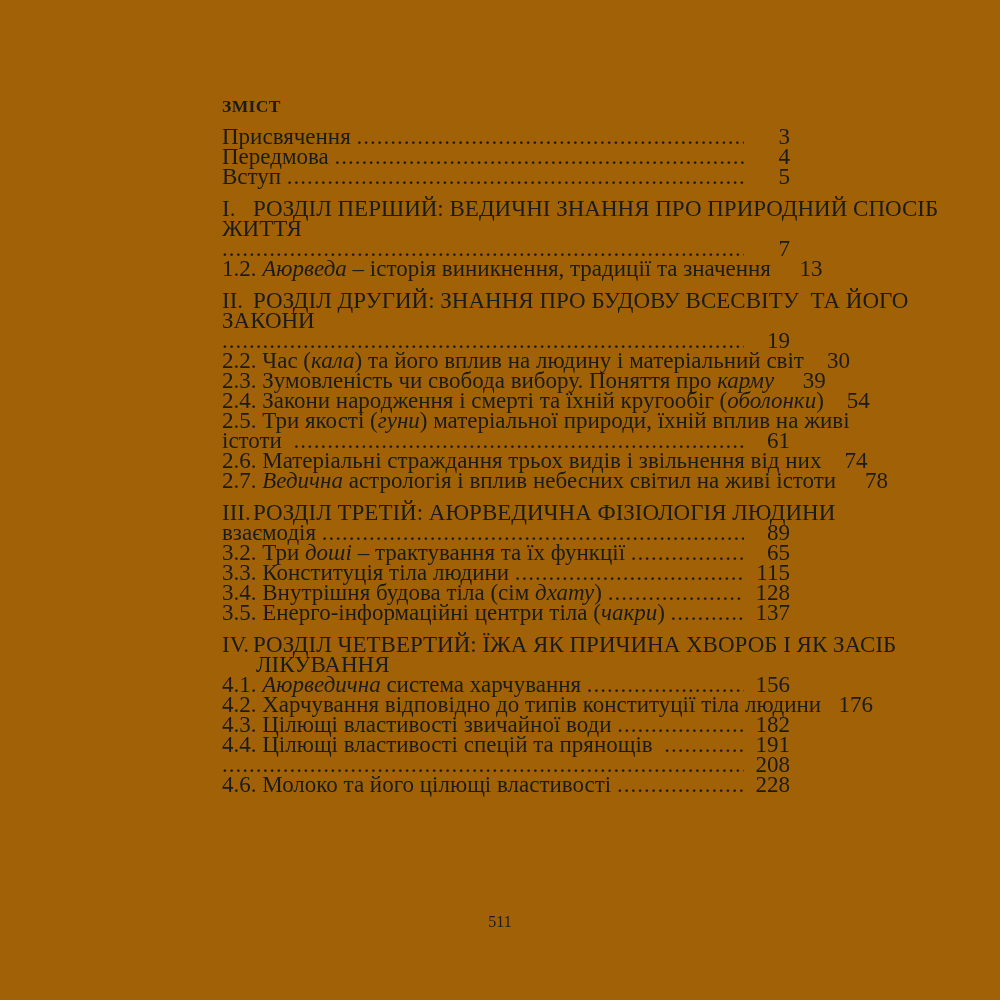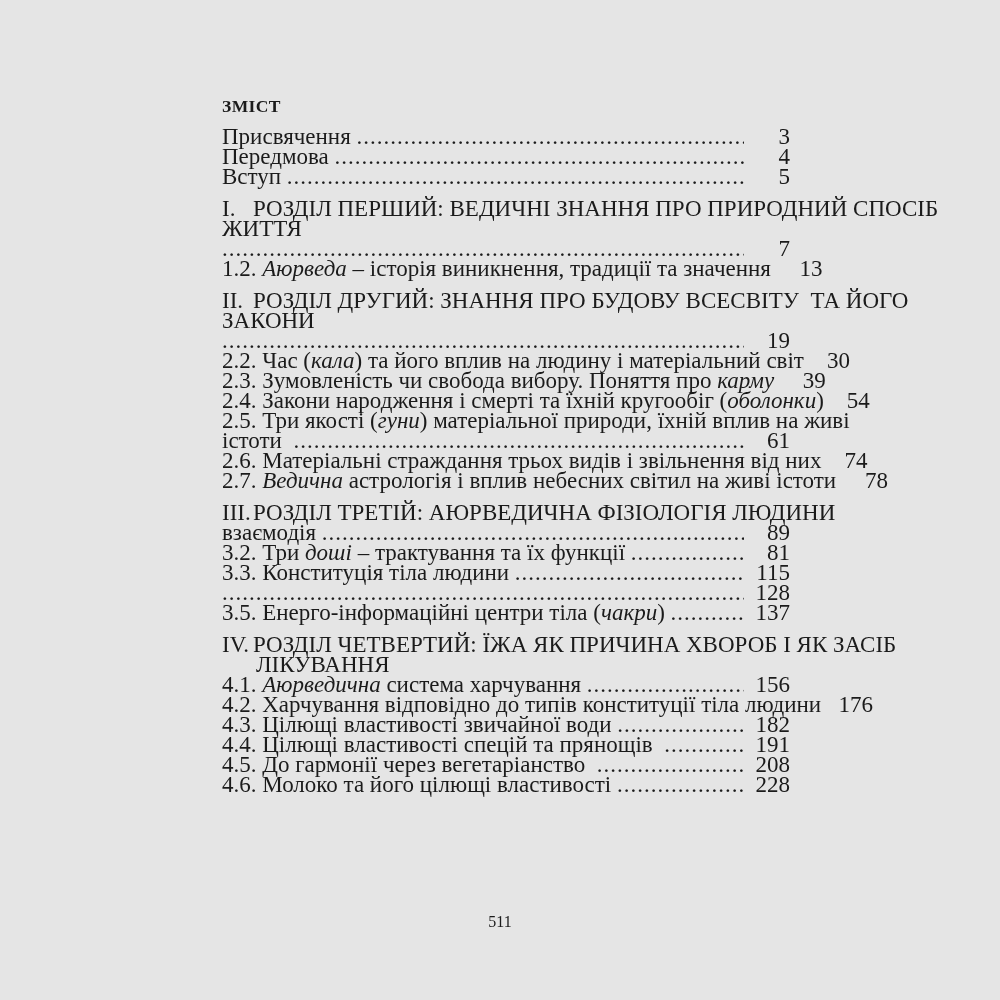--- a/index.html
+++ b/index.html
@@ -6,21 +6,21 @@
   html, body { width: 1000px; height: 1000px; }
   body {
     background: #ffffff;
     font-family: "Liberation Serif", "DejaVu Serif", serif;
     color: #1b1b1b;
   }
   .page {
     position: relative;
     width: 1000px;
     height: 1000px;
-    background: #e5e5e5;
+    background: #a16207;
     overflow: hidden;
   }
   .content {
     position: absolute;
     left: 222px;
     top: 95px;
     width: 568px;
   }
   .title {
     font-size: 17.5px;
@@ -158,28 +158,29 @@
             <span class="txt"><span>РОЗДІЛ ТРЕТІЙ: АЮРВЕДИЧНА ФІЗІОЛОГІЯ ЛЮДИНИ</span></span>
           </div>
           <div class="row">
             <span class="txt"><span>взаємодія </span></span>
             <span class="dots">........................................................................................................................................................................................................</span>
             <span class="pg">89</span>
           </div>
           <div class="row">
             <span class="txt"><span>3.2. Три </span><i>доші</i><span> – трактування та їх функції </span></span>
             <span class="dots">........................................................................................................................................................................................................</span>
-            <span class="pg">81</span>
+            <span class="pg">65</span>
           </div>
           <div class="row">
             <span class="txt"><span>3.3. Конституція тіла людини </span></span>
             <span class="dots">........................................................................................................................................................................................................</span>
             <span class="pg">115</span>
           </div>
           <div class="row">
+            <span class="txt"><span>3.4. Внутрішня будова тіла (сім </span><i>дхату</i><span>) </span></span>
             <span class="dots">........................................................................................................................................................................................................</span>
             <span class="pg">128</span>
           </div>
           <div class="row">
             <span class="txt"><span>3.5. Енерго-інформаційні центри тіла (</span><i>чакри</i><span>) </span></span>
             <span class="dots">........................................................................................................................................................................................................</span>
             <span class="pg">137</span>
           </div>
         </div>
         <div class="block">
@@ -204,21 +205,20 @@
             <span class="txt"><span>4.3. Цілющі властивості звичайної води </span></span>
             <span class="dots">........................................................................................................................................................................................................</span>
             <span class="pg">182</span>
           </div>
           <div class="row">
             <span class="txt"><span>4.4. Цілющі властивості спецій та прянощів  </span></span>
             <span class="dots">........................................................................................................................................................................................................</span>
             <span class="pg">191</span>
           </div>
           <div class="row">
-            <span class="txt"><span>4.5. До гармонії через вегетаріанство  </span></span>
             <span class="dots">........................................................................................................................................................................................................</span>
             <span class="pg">208</span>
           </div>
           <div class="row">
             <span class="txt"><span>4.6. Молоко та його цілющі властивості </span></span>
             <span class="dots">........................................................................................................................................................................................................</span>
             <span class="pg">228</span>
           </div>
         </div>
       </div>

